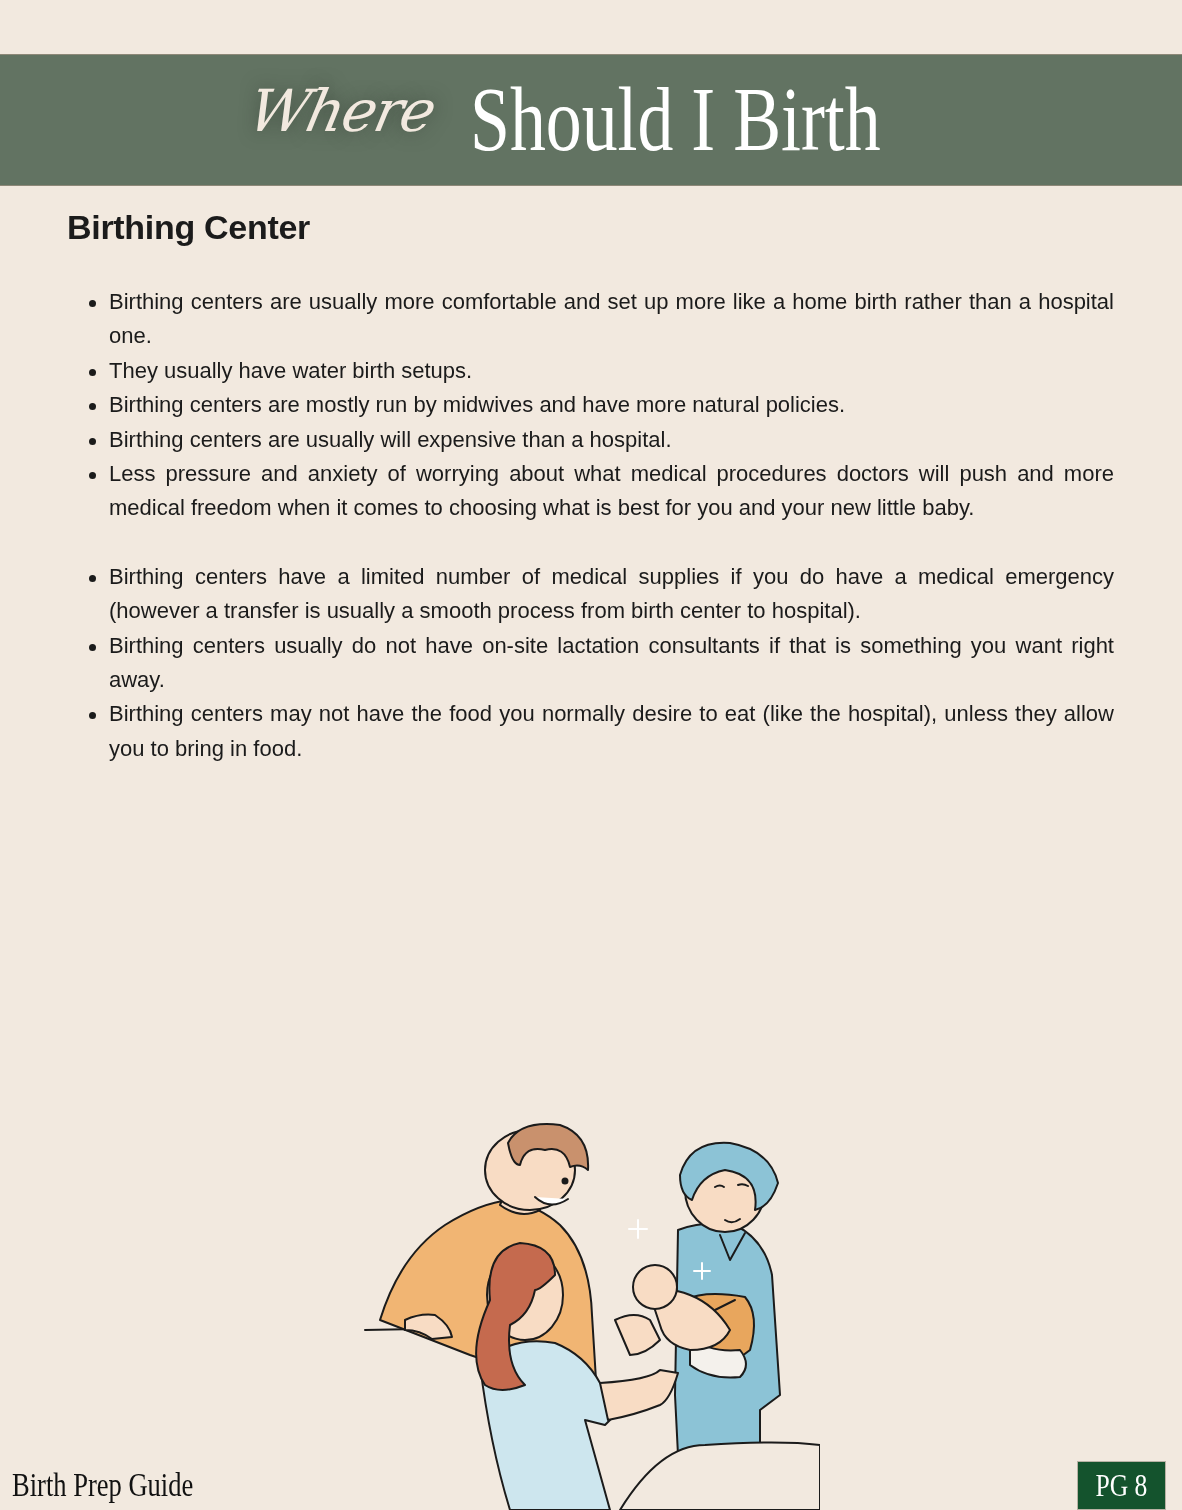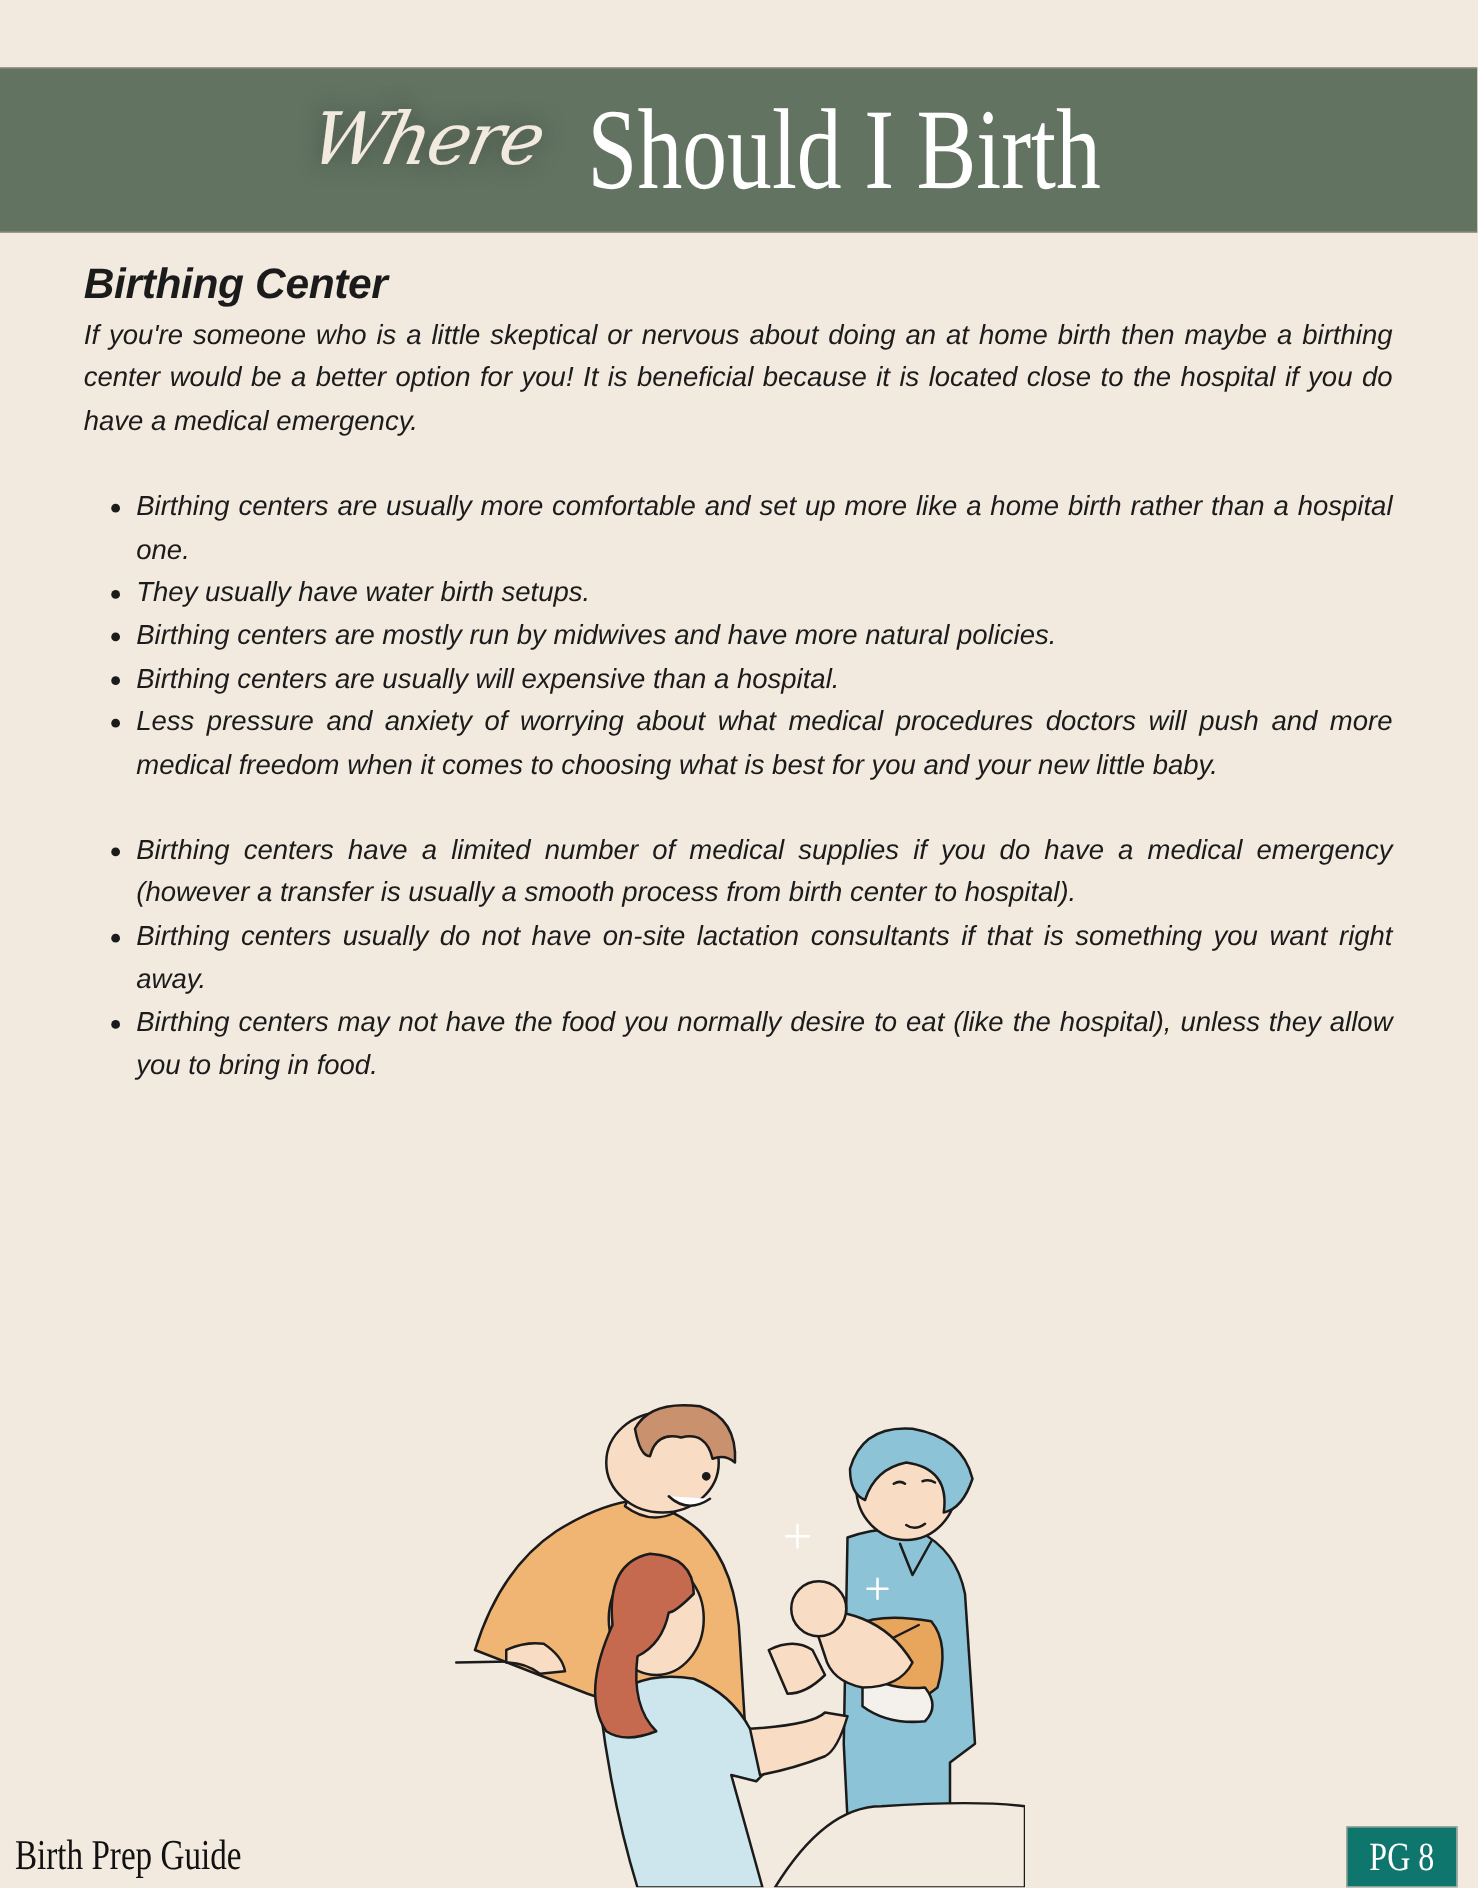--- a/index.html
+++ b/index.html
@@ -32,21 +32,21 @@
     font-family: "Liberation Serif", serif;
     font-size: 92px;
     color: #ffffff;
     transform: scaleX(0.78);
     transform-origin: left top;
     line-height: 100px;
     white-space: nowrap;
   }
   .content {
     position: absolute; left: 67px; top: 203px; width: 1047px;
-    font-size: 22px; line-height: 34.4px; font-style: italic;
+    font-size: 22px; line-height: 34.4px;
   }
   h1.section {
     margin: 0; font-size: 34px; font-weight: bold; line-height: 48px;
     letter-spacing: -0.3px;
   }
   p.intro { margin: 0; text-align: justify; }
   .spacer { height: 34px; }
   .list-heading { margin: 0; }
   ul.bullets { margin: 0; padding-left: 42px; list-style: none; }
   ul.bullets li { position: relative; text-align: justify; }
@@ -56,37 +56,36 @@
   }
   .illus { position: absolute; left: 360px; top: 1115px; width: 460px; height: 395px; }
   .footer-title {
     position: absolute; left: 12px; top: 1466px;
     font-family: "Liberation Serif", serif; font-size: 34px;
     transform: scaleX(0.78); transform-origin: left top;
     color: #111; white-space: nowrap;
   }
   .page-badge {
     position: absolute; left: 1077px; top: 1461px; width: 89px; height: 49px;
-    background: #0f766e; border: 1px solid #b8b2a4; box-sizing: border-box;
+    background: #14532d; border: 1px solid #b8b2a4; box-sizing: border-box;
     color: #ffffff; font-family: "Liberation Serif", serif; font-size: 32px;
     display: flex; align-items: center; justify-content: center;
   }
   .page-badge span { display: inline-block; transform: scaleX(0.8); }
 </style>
 </head>
 <body>
 
 <div class="banner">
   <span class="script">Where</span>
   <span class="title">Should I Birth</span>
 </div>
 
 <div class="content">
   <h1 class="section">Birthing Center</h1>
-  <p class="intro">If you're someone who is a little skeptical or nervous about doing an at home birth then maybe a birthing center would be a better option for you! It is beneficial because it is located close to the hospital if you do have a medical emergency.</p>
   <div class="spacer"></div>
 
   <ul class="bullets">
     <li>Birthing centers are usually more comfortable and set up more like a home birth rather than a hospital one.</li>
     <li>They usually have water birth setups.</li>
     <li>Birthing centers are mostly run by midwives and have more natural policies.</li>
     <li>Birthing centers are usually will expensive than a hospital.</li>
     <li>Less pressure and anxiety of worrying about what medical procedures doctors will push and more medical freedom when it comes to choosing what is best for you and your new little baby.</li>
   </ul>
   <div class="spacer"></div>

